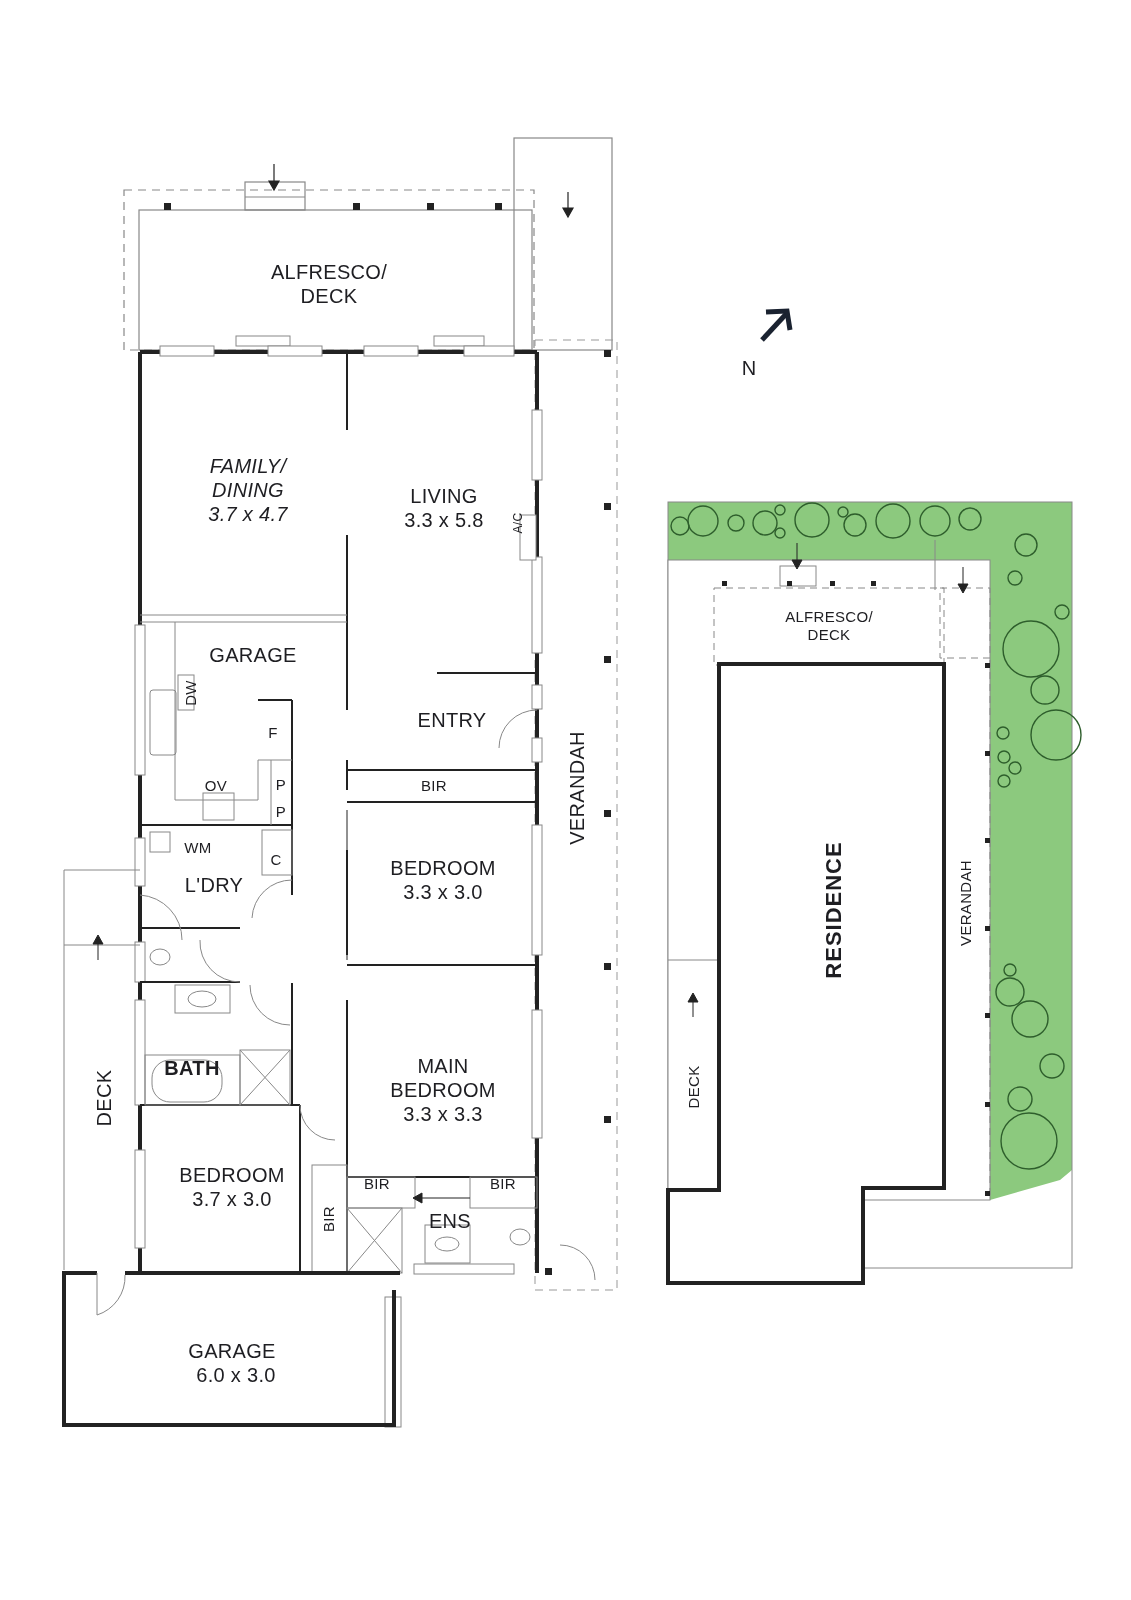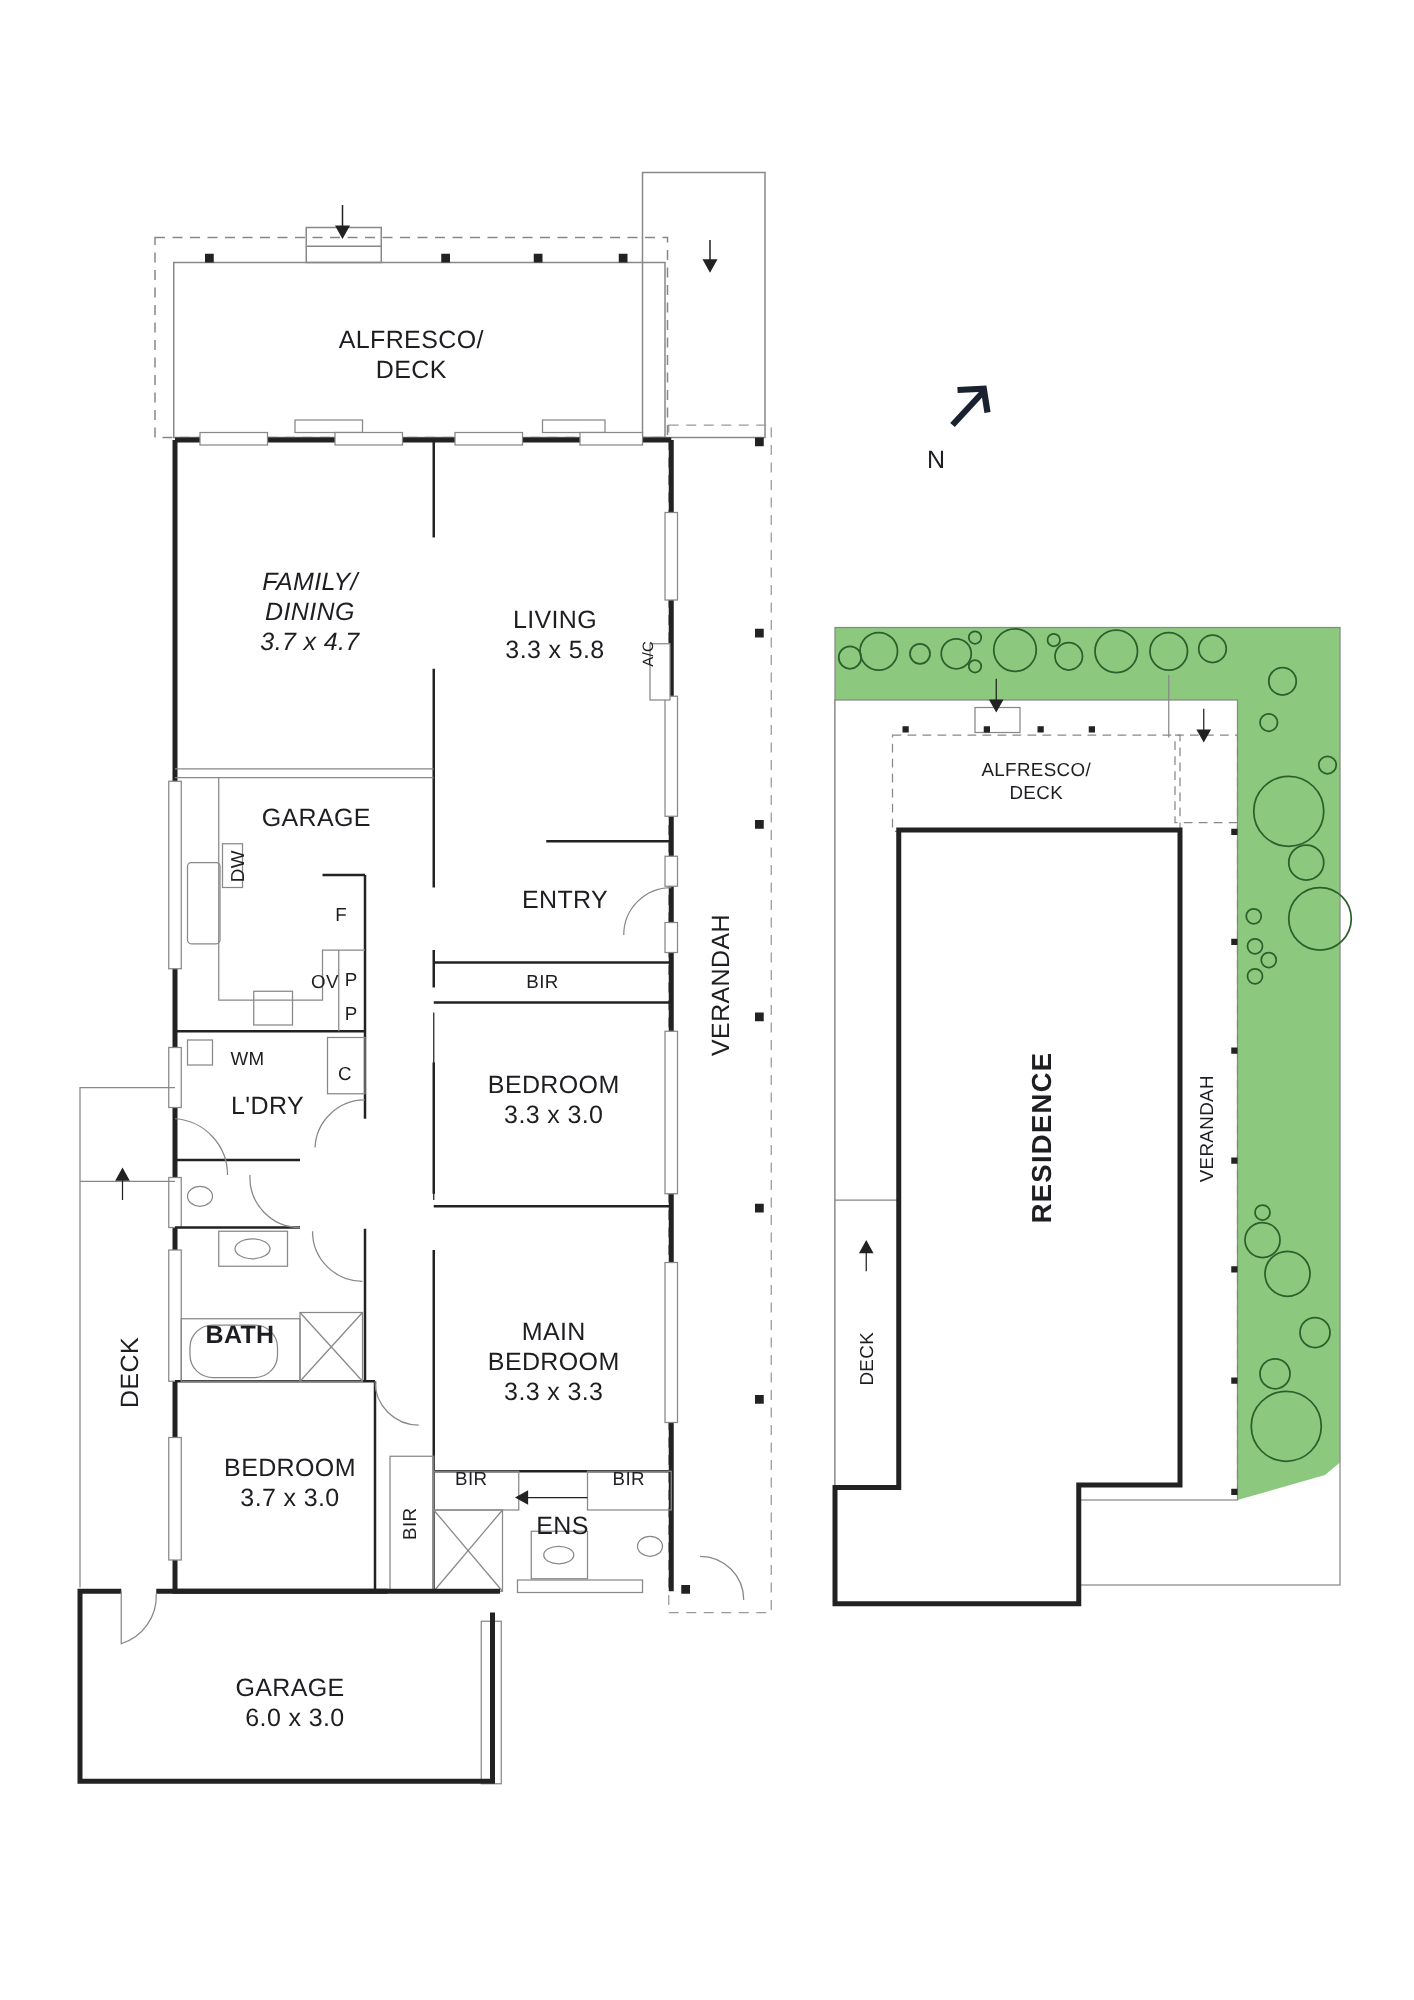--- a/index.html
+++ b/index.html
@@ -288,21 +288,21 @@
 <div class="lbl rot" style="left:577px;top:788px;">
     <span>VERANDAH</span>
   </div>
 
 <div class="lbl sm" style="left:191px;top:693px;transform:translate(-50%,-50%) rotate(-90deg);">
     <span>DW</span>
   </div>
 <div class="lbl sm" style="left:273px;top:733px;">
     <span>F</span>
   </div>
-<div class="lbl sm" style="left:216px;top:786px;margin-left:44px;">
+<div class="lbl sm" style="left:216px;top:786px;">
     <span>OV</span>
   </div>
 <div class="lbl sm" style="left:281px;top:785px;">
     <span>P</span>
   </div>
 <div class="lbl sm" style="left:281px;top:812px;">
     <span>P</span>
   </div>
 <div class="lbl sm" style="left:198px;top:848px;text-align:center;">
     <span>WM</span>

